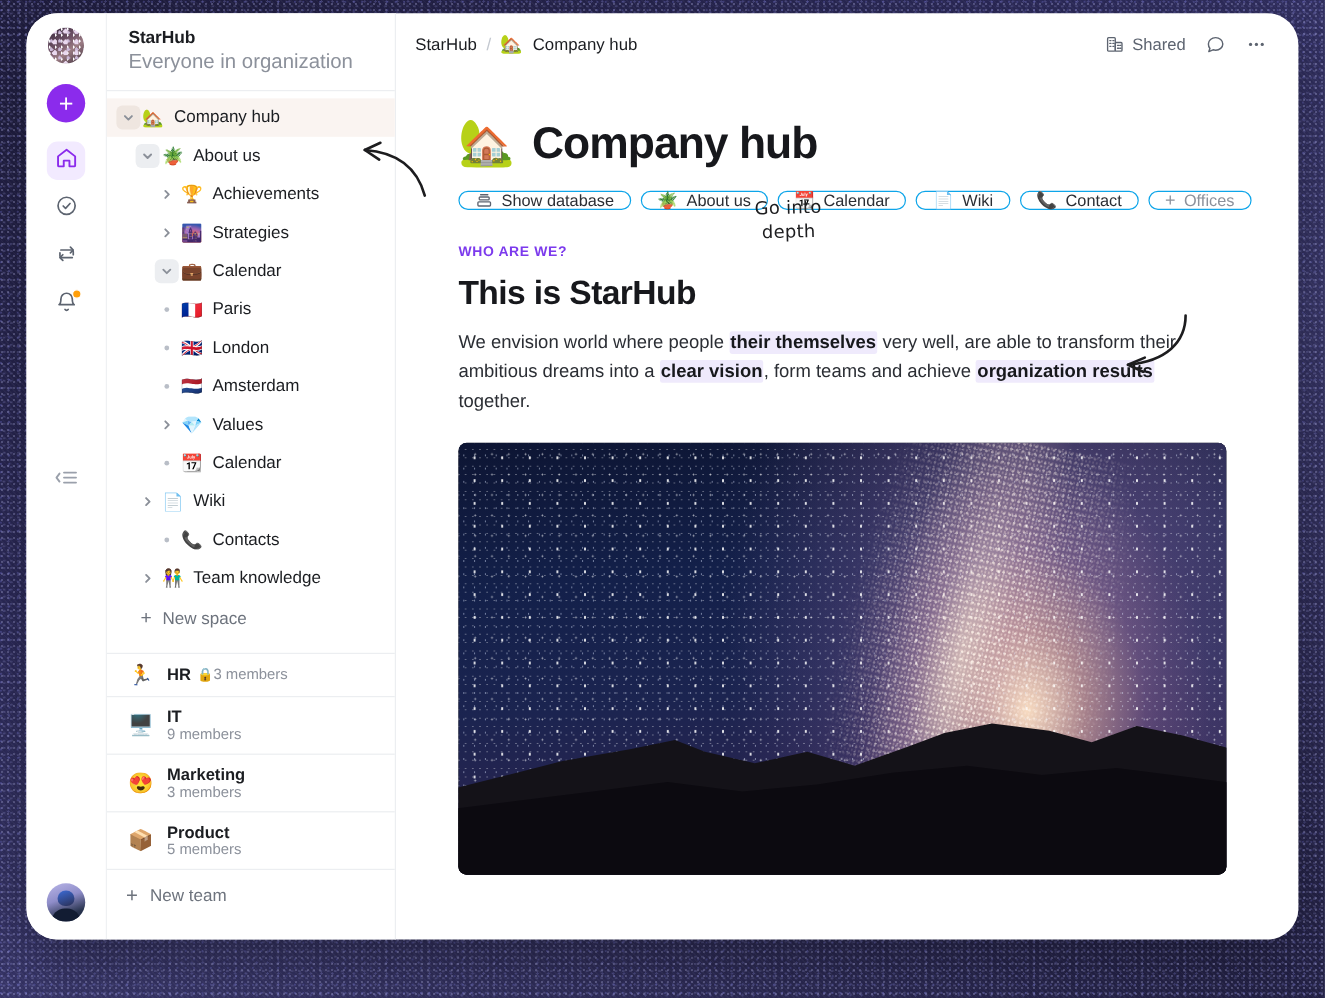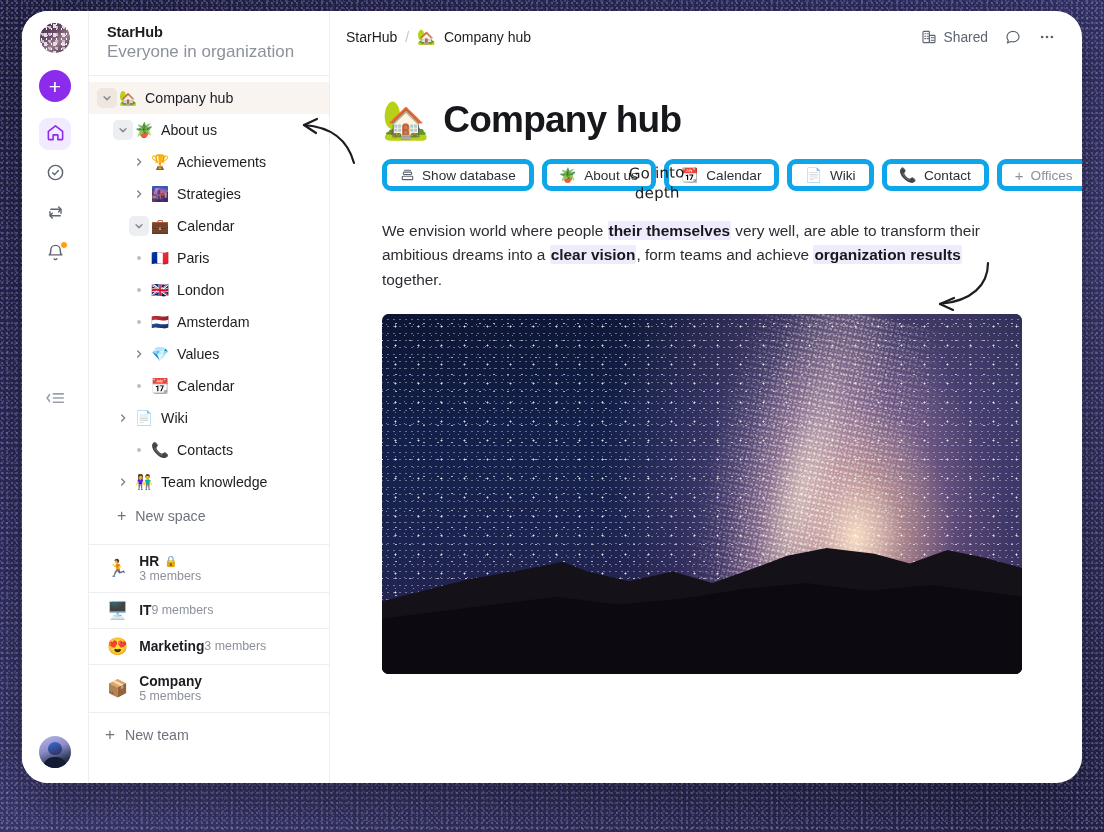--- a/index.html
+++ b/index.html
@@ -216,22 +216,22 @@
   .doc-title {
     display: flex; align-items: center; gap: 14px;
     margin-bottom: 18px;
   }
   .doc-emoji { font-size: 38px; line-height: 1; }
   .doc-h1 { font-size: 37px; font-weight: 800; color: #17181c; letter-spacing: -0.8px; }
 
   .chips { display: flex; gap: 8px; margin-bottom: 28px; flex-wrap: nowrap; }
   .chip {
     display: inline-flex; align-items: center; gap: 7px;
-    height: 32px; padding: 0 13px;
-    border: 5px solid #0ea5e9; border-radius: 9px;
+    height: 16px; padding: 0 13px;
+    border: 1px solid #0ea5e9; border-radius: 9px;
     font-size: 13.6px; color: #2b2e34; background: #fff;
     cursor: pointer; white-space: nowrap;
   }
   .chip .cemoji { font-size: 14px; }
   .chip.ghost { color: #8c919b; }
   .chip.ghost .cplus { font-size: 15px; }
 
   .eyebrow {
     font-size: 11.6px; font-weight: 800; letter-spacing: 0.55px;
     color: #7c3aed; margin-bottom: 12px;
@@ -487,51 +487,51 @@
         </div>
         <div class="newspace">
         <span class="plus">+</span>
         <span>New space</span>
       </div>
     </div>
 
     <div id="teams">
         <div class="team">
           <span class="team-emoji">🏃</span>
-          <span style="display:flex;flex-direction:column">
+          <span style="display:flex;">
             <span class="team-name">
               <span>HR</span>
               <span class="lock">🔒</span>
             </span>
             <span class="team-mem">3 members</span>
           </span>
         </div>
         <div class="team">
           <span class="team-emoji">🖥️</span>
-          <span style="display:flex;flex-direction:row">
+          <span style="display:flex;flex-direction:column">
             <span class="team-name">
               <span>IT</span>
             </span>
             <span class="team-mem">9 members</span>
           </span>
         </div>
         <div class="team">
           <span class="team-emoji">😍</span>
-          <span style="display:flex;flex-direction:row">
+          <span style="display:flex;flex-direction:column">
             <span class="team-name">
               <span>Marketing</span>
             </span>
             <span class="team-mem">3 members</span>
           </span>
         </div>
         <div class="team">
           <span class="team-emoji">📦</span>
           <span style="display:flex;flex-direction:column">
             <span class="team-name">
-              <span>Company</span>
+              <span>Product</span>
             </span>
             <span class="team-mem">5 members</span>
           </span>
         </div>
       </div>
 
     <div class="newteam">
       <span class="plus">+</span>
       <span>New team</span>
     </div>
@@ -610,20 +610,22 @@
           <div class="chip">
             <span class="cemoji">📞</span>
             <span>Contact</span>
           </div>
           <div class="chip ghost">
             <span class="cplus">+</span>
             <span>Offices</span>
           </div>
         </div>
 
+      <div class="eyebrow">WHO ARE WE?</div>
+      <div class="h2">This is StarHub</div>
 
       <div class="para">
         <span>We envision world where people </span><span class="hl">their themselves</span><span> very well, are able to transform their ambitious dreams into a </span><span class="hl">clear vision</span><span>, form teams and achieve </span><span class="hl">organization results</span><span> together.</span>
       </div>
 
       <div class="hero">
         <div class="sky"></div>
         <div class="stars"></div>
         <div class="band"></div>
         <div class="band2"></div>

